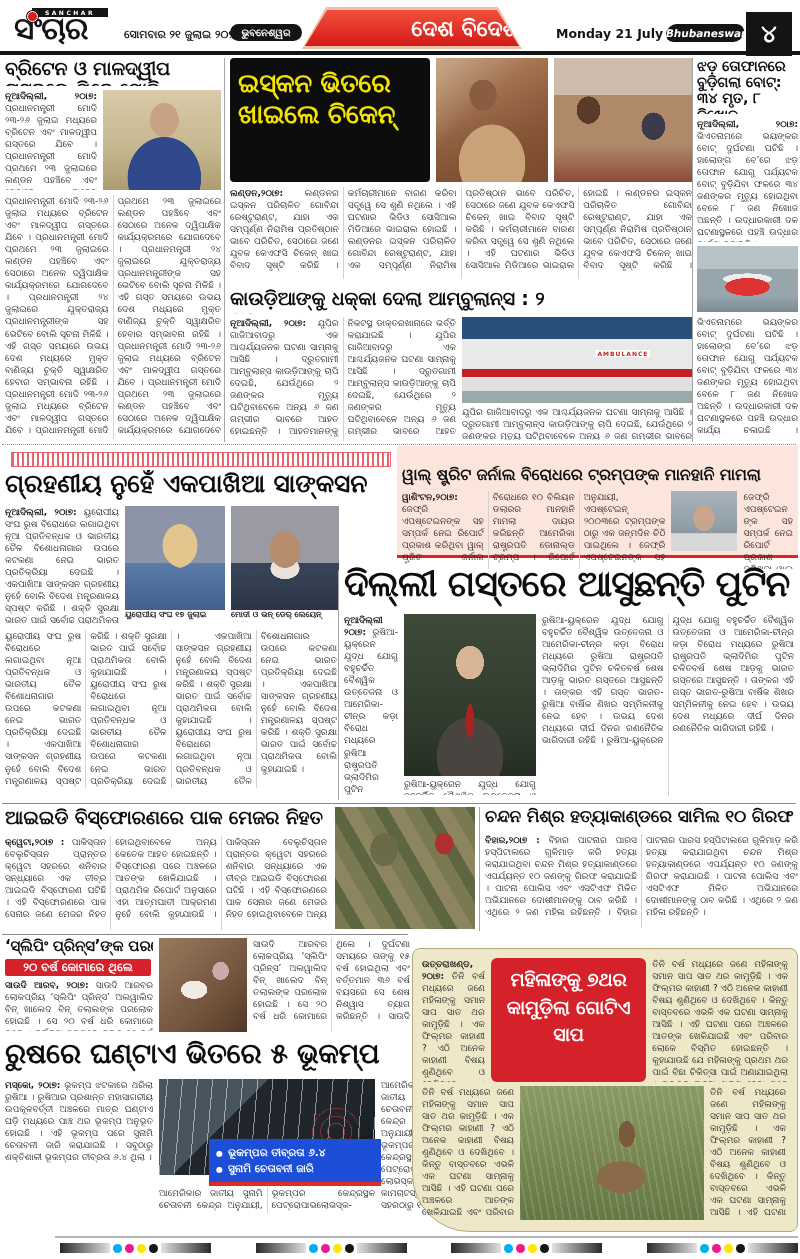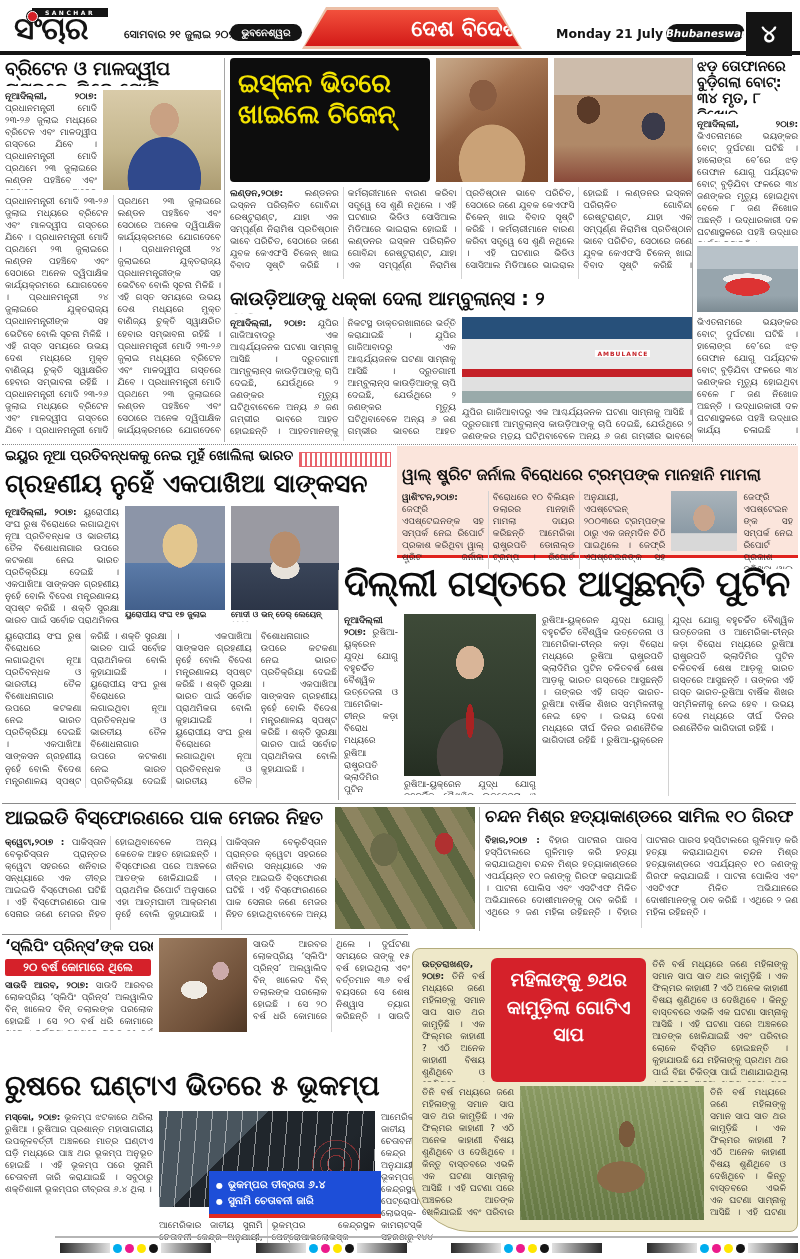--- a/index.html
+++ b/index.html
@@ -191,21 +191,20 @@
     <div class="ph ph-boat" style="width:101px;height:66px;margin-top:4px;"></div>
     <div class="tx" style="height:120px;margin-top:4px;">
       <span>ଭିଏତନାମରେ ଭୟଙ୍କର ବୋଟ୍ ଦୁର୍ଘଟଣା ଘଟିଛି । ହାଲୋଙ୍ଗ ବେ’ରେ ଝଡ଼ ତୋଫାନ ଯୋଗୁ ପର୍ଯ୍ୟଟକ ବୋଟ୍ ବୁଡ଼ିଯିବା ଫଳରେ ୩୪ ଜଣଙ୍କର ମୃତ୍ୟୁ ହୋଇଥିବା ବେଳେ ୮ ଜଣ ନିଖୋଜ ଅଛନ୍ତି । ଉଦ୍ଧାରକାରୀ ଦଳ ଘଟଣାସ୍ଥଳରେ ପହଞ୍ଚି ଉଦ୍ଧାର କାର୍ଯ୍ୟ ଚଳାଇଛି ।  ଭିଏତନାମରେ ଭୟଙ୍କର ବୋଟ୍ ଦୁର୍ଘଟଣା ଘଟିଛି । ହାଲୋଙ୍ଗ ବେ’ରେ ଝଡ଼ ତୋଫାନ ଯୋଗୁ ପର୍ଯ୍ୟଟକ ବୋଟ୍ ବୁଡ଼ିଯିବା ଫଳରେ ୩୪ ଜଣଙ୍କର ମୃତ୍ୟୁ ହୋଇଥିବା ବେଳେ ୮ ଜଣ ନିଖୋଜ ଅଛନ୍ତି । ଉଦ୍ଧାରକାରୀ ଦଳ ଘଟଣାସ୍ଥଳରେ ପହଞ୍ଚି ଉଦ୍ଧାର କାର୍ଯ୍ୟ ଚଳାଇଛି ।  </span>
     </div>
   </div>
 
   <div class="hrd" style="left:2px;top:444px;width:794px;"></div>
 
   <div class="art" style="left:5px;top:448px;width:386px;height:352px;">
     <div style="display:flex;">
-      <div class="hl" style="font-size:14px;white-space:nowrap;overflow:hidden;max-width:300px;">ଇୟୁର ନୂଆ ପ୍ରତିବନ୍ଧକକୁ ନେଇ ମୁହଁ ଖୋଲିଲା ଭାରତ</div>
       <div class="kick-deco"></div>
     </div>
     <div class="hl" style="font-size:25px;height:32px;overflow:hidden;margin-top:3px;">ଗ୍ରହଣୀୟ ନୁହେଁ ଏକପାଖିଆ ସାଙ୍କସନ</div>
     <div class="flexrow" style="margin-top:4px;width:334px;">
       <div class="tx" style="width:118px;height:118px;">
         <b>ନୂଆଦିଲ୍ଲୀ, ୨୦ା୭:</b>
         <span>ୟୁରୋପୀୟ ସଂଘ ରୁଷ ବିରୋଧରେ ଲଗାଇଥିବା ନୂଆ ପ୍ରତିବନ୍ଧକ ଓ ଭାରତୀୟ ତୈଳ ବିଶୋଧନାଗାର ଉପରେ କଟକଣା ନେଇ ଭାରତ ପ୍ରତିକ୍ରିୟା ଦେଇଛି । ଏକପାଖିଆ ସାଙ୍କସନ ଗ୍ରହଣୀୟ ନୁହେଁ ବୋଲି ବିଦେଶ ମନ୍ତ୍ରଣାଳୟ ସ୍ପଷ୍ଟ କରିଛି । ଶକ୍ତି ସୁରକ୍ଷା ଭାରତ ପାଇଁ ସର୍ବୋଚ୍ଚ ପ୍ରାଥମିକତା ବୋଲି କୁହାଯାଇଛି । </span>
       </div>
       <div>
         <div class="ph ph-vdl" style="width:100px;height:104px;"></div>
@@ -287,21 +286,21 @@
         </div>
       </div>
       <div class="ph ph-prince" style="width:88px;height:94px;"></div>
       <div class="tx c2" style="width:157px;height:94px;">
         <span>ସାଉଦି ଆରବର ଲୋକପ୍ରିୟ ‘ସ୍ଲିପିଂ ପ୍ରିନ୍ସ’ ଅଲୱାଲିଦ ବିନ୍ ଖାଲେଦ ବିନ୍ ତଲାଲଙ୍କ ପରଲୋକ ହୋଇଛି । ସେ ୨୦ ବର୍ଷ ଧରି କୋମାରେ ଥିଲେ । ଦୁର୍ଘଟଣା ସମୟରେ ତାଙ୍କୁ ୧୫ ବର୍ଷ ହୋଇଥିଲା ଏବଂ ବର୍ତ୍ତମାନ ୩୬ ବର୍ଷ ବୟସରେ ସେ ଶେଷ ନିଶ୍ୱାସ ତ୍ୟାଗ କରିଛନ୍ତି ।  ସାଉଦି ଆରବର ଲୋକପ୍ରିୟ ‘ସ୍ଲିପିଂ ପ୍ରିନ୍ସ’ ଅଲୱାଲିଦ ବିନ୍ ଖାଲେଦ ବିନ୍ ତଲାଲଙ୍କ ପରଲୋକ ହୋଇଛି । ସେ ୨୦ ବର୍ଷ ଧରି କୋମାରେ ଥିଲେ । ଦୁର୍ଘଟଣା ସମୟରେ ତାଙ୍କୁ ୧୫ ବର୍ଷ ହୋଇଥିଲା ଏବଂ ବର୍ତ୍ତମାନ ୩୬ ବର୍ଷ ବୟସରେ ସେ ଶେଷ ନିଶ୍ୱାସ ତ୍ୟାଗ କରିଛନ୍ତି ।  </span>
       </div>
     </div>
   </div>
 
   <div class="art" style="left:5px;top:1038px;width:428px;height:178px;">
-    <div class="hl" style="font-size:28px;height:38px;overflow:hidden;letter-spacing:-0.5px;margin-top:32px;">ରୁଷରେ ଘଣ୍ଟାଏ ଭିତରେ ୫ ଭୂକମ୍ପ</div>
+    <div class="hl" style="font-size:28px;height:38px;overflow:hidden;letter-spacing:-0.5px;">ରୁଷରେ ଘଣ୍ଟାଏ ଭିତରେ ୫ ଭୂକମ୍ପ</div>
     <div class="flexrow" style="margin-top:3px;">
       <div class="tx" style="width:148px;height:134px;">
         <b>ମସ୍କୋ, ୨୦ା୭:</b>
         <span>ଭୂକମ୍ପ ଝଟକାରେ ଥରିଲା ରୁଷିଆ । ରୁଷିଆର ପ୍ରଶାନ୍ତ ମହାସାଗରୀୟ ଉପକୂଳବର୍ତ୍ତୀ ଅଞ୍ଚଳରେ ମାତ୍ର ଘଣ୍ଟାଏ ଘଡ଼ି ମଧ୍ୟରେ ପାଞ୍ଚ ଥର ଭୂକମ୍ପ ଅନୁଭୂତ ହୋଇଛି । ଏହି ଭୂକମ୍ପ ପରେ ସୁନାମି ଚେତାବନୀ ଜାରି କରାଯାଇଛି । ସବୁଠାରୁ ଶକ୍ତିଶାଳୀ ଭୂକମ୍ପର ତୀବ୍ରତା ୬.୪ ଥିଲା । </span>
       </div>
       <div style="position:relative;width:216px;">
         <div class="ph ph-seismo" style="width:216px;height:96px;"></div>
         <div class="facts" style="left:50px;top:60px;width:158px;">
           <div>ଭୂକମ୍ପର ତୀବ୍ରତା ୬.୪</div>
           <div>ସୁନାମି ଚେତାବନୀ ଜାରି</div>

